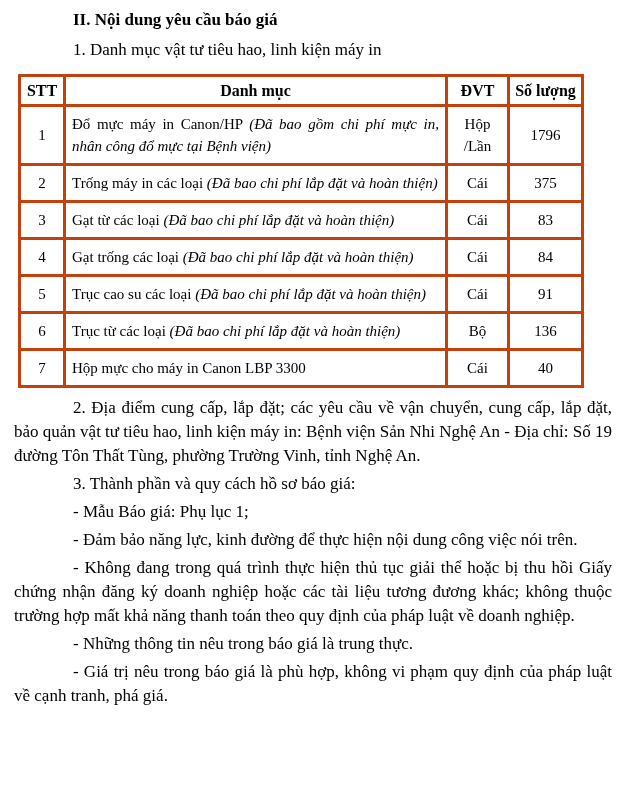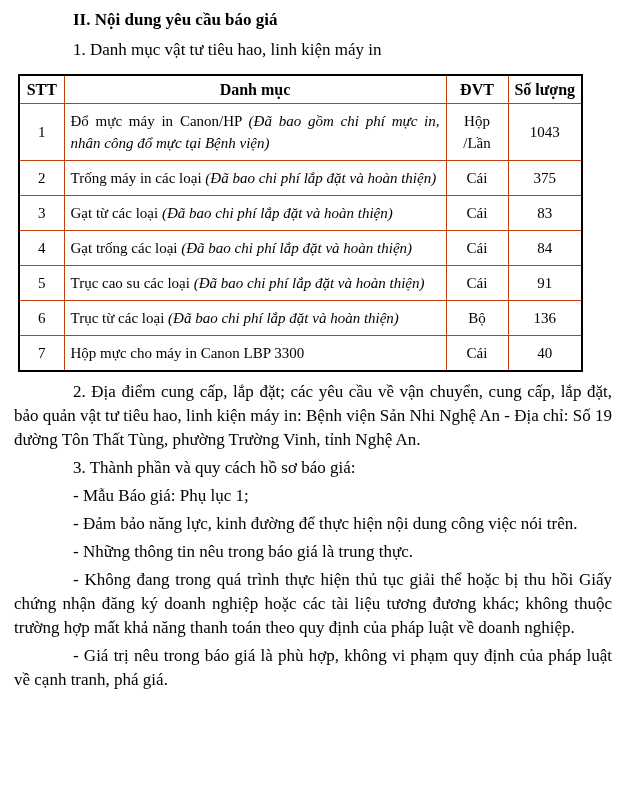--- a/index.html
+++ b/index.html
@@ -20,21 +20,21 @@
   .subheading { margin-bottom: 12px; }
 
   table.items {
     border-collapse: collapse;
     table-layout: fixed;
     width: 565px;
     margin: 0 0 8px 4px;
     border: 2px solid #000;
   }
   .items th, .items td {
-    border: 1px solid #c2410c;
+    border: 3px solid #c2410c;
     vertical-align: middle;
     overflow: hidden;
   }
   .items th {
     font-weight: bold;
     text-align: center;
     font-size: 16px;
     line-height: 23px;
     padding: 2px 3px;
   }
@@ -69,21 +69,21 @@
         <th>Danh mục</th>
         <th>ĐVT</th>
         <th>Số lượng</th>
       </tr>
     </thead>
     <tbody>
       <tr>
         <td class="c">1</td>
         <td class="name"><span>Đổ mực máy in Canon/HP</span> <span class="note">(Đã bao gồm chi phí mực in, nhân công đổ mực tại Bệnh viện)</span></td>
         <td class="c">Hộp /Lần</td>
-        <td class="c">1043</td>
+        <td class="c">1796</td>
       </tr>
       <tr>
         <td class="c">2</td>
         <td class="name"><span>Trống máy in các loại</span> <span class="note">(Đã bao chi phí lắp đặt và hoàn thiện)</span></td>
         <td class="c">Cái</td>
         <td class="c">375</td>
       </tr>
       <tr>
         <td class="c">3</td>
         <td class="name"><span>Gạt từ các loại</span> <span class="note">(Đã bao chi phí lắp đặt và hoàn thiện)</span></td>
@@ -114,17 +114,17 @@
         <td class="c">Cái</td>
         <td class="c">40</td>
       </tr>
     </tbody>
   </table>
 
   <p class="para">2. Địa điểm cung cấp, lắp đặt; các yêu cầu về vận chuyển, cung cấp, lắp đặt, bảo quản vật tư tiêu hao, linh kiện máy in: Bệnh viện Sản Nhi Nghệ An - Địa chỉ: Số 19 đường Tôn Thất Tùng, phường Trường Vinh, tỉnh Nghệ An.</p>
   <p class="para">3. Thành phần và quy cách hồ sơ báo giá:</p>
   <p class="para"><span>- Mẫu Báo giá: </span><b>Phụ lục 1</b><span>;</span></p>
   <p class="para">- Đảm bảo năng lực, kinh đường để thực hiện nội dung công việc nói trên.</p>
+  <p class="para">- Không đang trong quá trình thực hiện thủ tục giải thể hoặc bị thu hồi Giấy chứng nhận đăng ký doanh nghiệp hoặc các tài liệu tương đương khác; không thuộc trường hợp mất khả năng thanh toán theo quy định của pháp luật về doanh nghiệp.</p>
   <p class="para">- Những thông tin nêu trong báo giá là trung thực.</p>
-  <p class="para">- Không đang trong quá trình thực hiện thủ tục giải thể hoặc bị thu hồi Giấy chứng nhận đăng ký doanh nghiệp hoặc các tài liệu tương đương khác; không thuộc trường hợp mất khả năng thanh toán theo quy định của pháp luật về doanh nghiệp.</p>
   <p class="para">- Giá trị nêu trong báo giá là phù hợp, không vi phạm quy định của pháp luật về cạnh tranh, phá giá.</p>
 
 </div>
 
 </body></html>

